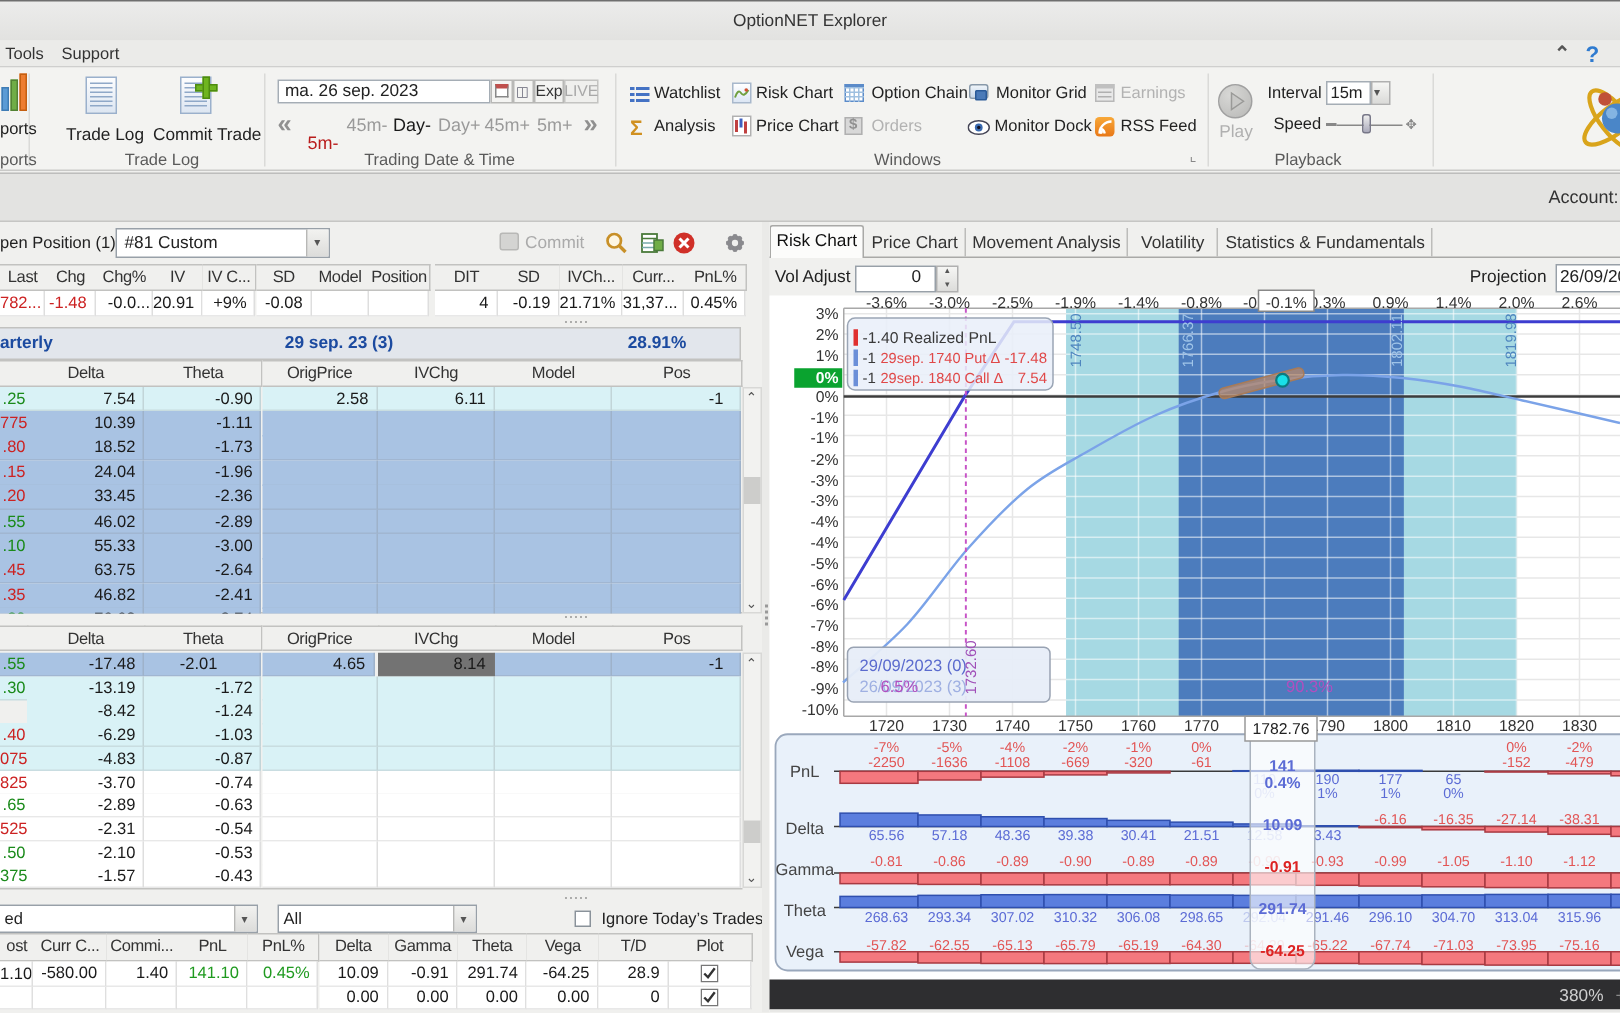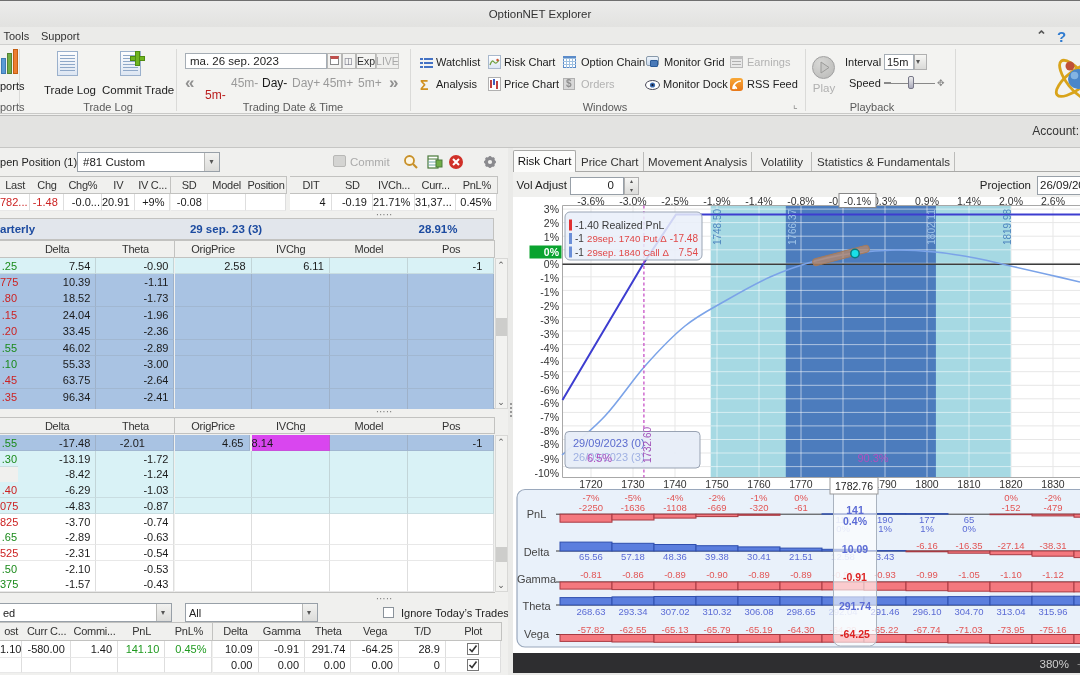--- a/index.html
+++ b/index.html
@@ -270,21 +270,21 @@
 <div class="cell" style="position:absolute;left:329.8px;top:98.4px;width:78.19999999999999px;height:16.9px;line-height:16.9px;background:#a9c3e3;border-right:1px solid rgba(128,128,128,0.25);border-bottom:1px solid rgba(128,128,128,0.18);font-size:11px;color:#1a1a1a;text-align:right;padding-right:5px;"></div>
 <div class="cell" style="position:absolute;left:408px;top:98.4px;width:86.39999999999998px;height:16.9px;line-height:16.9px;background:#a9c3e3;border-right:1px solid rgba(128,128,128,0.25);border-bottom:1px solid rgba(128,128,128,0.18);font-size:11px;color:#1a1a1a;text-align:right;padding-right:5px;"></div>
 <div class="cell" style="position:absolute;left:0;top:98.4px;width:18px;height:16.9px;line-height:16.9px;background:#a9c3e3;border-bottom:1px solid rgba(128,128,128,0.18);font-size:11px;color:#1a8a1a;text-align:right;padding-right:1px;">.10</div>
 <div class="cell" style="position:absolute;left:18px;top:114.80000000000001px;width:78.3px;height:16.9px;line-height:16.9px;background:#a9c3e3;border-right:1px solid rgba(128,128,128,0.25);border-bottom:1px solid rgba(128,128,128,0.18);font-size:11px;color:#1a1a1a;text-align:right;padding-right:5px;">63.75</div>
 <div class="cell" style="position:absolute;left:96.3px;top:114.80000000000001px;width:78.2px;height:16.9px;line-height:16.9px;background:#a9c3e3;border-right:1px solid rgba(128,128,128,0.25);border-bottom:1px solid rgba(128,128,128,0.18);font-size:11px;color:#1a1a1a;text-align:right;padding-right:5px;">-2.64</div>
 <div class="cell" style="position:absolute;left:174.5px;top:114.80000000000001px;width:77.1px;height:16.9px;line-height:16.9px;background:#a9c3e3;border-right:1px solid rgba(128,128,128,0.25);border-bottom:1px solid rgba(128,128,128,0.18);font-size:11px;color:#1a1a1a;text-align:right;padding-right:5px;"></div>
 <div class="cell" style="position:absolute;left:251.6px;top:114.80000000000001px;width:78.20000000000002px;height:16.9px;line-height:16.9px;background:#a9c3e3;border-right:1px solid rgba(128,128,128,0.25);border-bottom:1px solid rgba(128,128,128,0.18);font-size:11px;color:#1a1a1a;text-align:right;padding-right:5px;"></div>
 <div class="cell" style="position:absolute;left:329.8px;top:114.80000000000001px;width:78.19999999999999px;height:16.9px;line-height:16.9px;background:#a9c3e3;border-right:1px solid rgba(128,128,128,0.25);border-bottom:1px solid rgba(128,128,128,0.18);font-size:11px;color:#1a1a1a;text-align:right;padding-right:5px;"></div>
 <div class="cell" style="position:absolute;left:408px;top:114.80000000000001px;width:86.39999999999998px;height:16.9px;line-height:16.9px;background:#a9c3e3;border-right:1px solid rgba(128,128,128,0.25);border-bottom:1px solid rgba(128,128,128,0.18);font-size:11px;color:#1a1a1a;text-align:right;padding-right:5px;"></div>
 <div class="cell" style="position:absolute;left:0;top:114.80000000000001px;width:18px;height:16.9px;line-height:16.9px;background:#a9c3e3;border-bottom:1px solid rgba(128,128,128,0.18);font-size:11px;color:#cc2222;text-align:right;padding-right:1px;">.45</div>
-<div class="cell" style="position:absolute;left:18px;top:131.20000000000002px;width:78.3px;height:16.9px;line-height:16.9px;background:#a9c3e3;border-right:1px solid rgba(128,128,128,0.25);border-bottom:1px solid rgba(128,128,128,0.18);font-size:11px;color:#1a1a1a;text-align:right;padding-right:5px;">96.34</div>
+<div class="cell" style="position:absolute;left:18px;top:131.20000000000002px;width:78.3px;height:16.9px;line-height:16.9px;background:#a9c3e3;border-right:1px solid rgba(128,128,128,0.25);border-bottom:1px solid rgba(128,128,128,0.18);font-size:11px;color:#1a1a1a;text-align:right;padding-right:5px;">46.82</div>
 <div class="cell" style="position:absolute;left:96.3px;top:131.20000000000002px;width:78.2px;height:16.9px;line-height:16.9px;background:#a9c3e3;border-right:1px solid rgba(128,128,128,0.25);border-bottom:1px solid rgba(128,128,128,0.18);font-size:11px;color:#1a1a1a;text-align:right;padding-right:5px;">-2.41</div>
 <div class="cell" style="position:absolute;left:174.5px;top:131.20000000000002px;width:77.1px;height:16.9px;line-height:16.9px;background:#a9c3e3;border-right:1px solid rgba(128,128,128,0.25);border-bottom:1px solid rgba(128,128,128,0.18);font-size:11px;color:#1a1a1a;text-align:right;padding-right:5px;"></div>
 <div class="cell" style="position:absolute;left:251.6px;top:131.20000000000002px;width:78.20000000000002px;height:16.9px;line-height:16.9px;background:#a9c3e3;border-right:1px solid rgba(128,128,128,0.25);border-bottom:1px solid rgba(128,128,128,0.18);font-size:11px;color:#1a1a1a;text-align:right;padding-right:5px;"></div>
 <div class="cell" style="position:absolute;left:329.8px;top:131.20000000000002px;width:78.19999999999999px;height:16.9px;line-height:16.9px;background:#a9c3e3;border-right:1px solid rgba(128,128,128,0.25);border-bottom:1px solid rgba(128,128,128,0.18);font-size:11px;color:#1a1a1a;text-align:right;padding-right:5px;"></div>
 <div class="cell" style="position:absolute;left:408px;top:131.20000000000002px;width:86.39999999999998px;height:16.9px;line-height:16.9px;background:#a9c3e3;border-right:1px solid rgba(128,128,128,0.25);border-bottom:1px solid rgba(128,128,128,0.18);font-size:11px;color:#1a1a1a;text-align:right;padding-right:5px;"></div>
 <div class="cell" style="position:absolute;left:0;top:131.20000000000002px;width:18px;height:16.9px;line-height:16.9px;background:#a9c3e3;border-bottom:1px solid rgba(128,128,128,0.18);font-size:11px;color:#cc2222;text-align:right;padding-right:1px;">.35</div>
 <div class="cell" style="position:absolute;left:18px;top:147.60000000000002px;width:78.3px;height:16.9px;line-height:16.9px;background:#a9c3e3;border-right:1px solid rgba(128,128,128,0.25);border-bottom:1px solid rgba(128,128,128,0.18);font-size:11px;color:#1a1a1a;text-align:right;padding-right:5px;">76.62</div>
 <div class="cell" style="position:absolute;left:96.3px;top:147.60000000000002px;width:78.2px;height:16.9px;line-height:16.9px;background:#a9c3e3;border-right:1px solid rgba(128,128,128,0.25);border-bottom:1px solid rgba(128,128,128,0.18);font-size:11px;color:#1a1a1a;text-align:right;padding-right:5px;">-2.74</div>
 <div class="cell" style="position:absolute;left:174.5px;top:147.60000000000002px;width:77.1px;height:16.9px;line-height:16.9px;background:#a9c3e3;border-right:1px solid rgba(128,128,128,0.25);border-bottom:1px solid rgba(128,128,128,0.18);font-size:11px;color:#1a1a1a;text-align:right;padding-right:5px;"></div>
 <div class="cell" style="position:absolute;left:251.6px;top:147.60000000000002px;width:78.20000000000002px;height:16.9px;line-height:16.9px;background:#a9c3e3;border-right:1px solid rgba(128,128,128,0.25);border-bottom:1px solid rgba(128,128,128,0.18);font-size:11px;color:#1a1a1a;text-align:right;padding-right:5px;"></div>
@@ -301,21 +301,21 @@
 <div class="hd" style="position:absolute;left:18px;top:417px;width:79.3px;height:17px;line-height:16px;font-size:11px;">Delta</div>
 <div class="hd" style="position:absolute;left:96.3px;top:417px;width:79.2px;height:17px;line-height:16px;font-size:11px;">Theta</div>
 <div class="hd" style="position:absolute;left:174.5px;top:417px;width:78.1px;height:17px;line-height:16px;font-size:11px;">OrigPrice</div>
 <div class="hd" style="position:absolute;left:251.6px;top:417px;width:79.20000000000002px;height:17px;line-height:16px;font-size:11px;">IVChg</div>
 <div class="hd" style="position:absolute;left:329.8px;top:417px;width:79.19999999999999px;height:17px;line-height:16px;font-size:11px;">Model</div>
 <div class="hd" style="position:absolute;left:408px;top:417px;width:87.39999999999998px;height:17px;line-height:16px;font-size:11px;">Pos</div>
 <div style="position:absolute;left:0;top:435px;width:494.5px;height:157.5px;overflow:hidden;border-bottom:1px solid #c2c2c0;">
 <div class="cell" style="position:absolute;left:18px;top:0px;width:78.3px;height:16.2px;line-height:16.2px;background:#a9c3e3;border-right:1px solid rgba(128,128,128,0.25);border-bottom:1px solid rgba(128,128,128,0.18);font-size:11px;color:#1a1a1a;text-align:right;padding-right:5px;">-17.48</div>
 <div class="cell" style="position:absolute;left:96.3px;top:0px;width:78.2px;height:16.2px;line-height:16.2px;background:#a9c3e3;border-right:1px solid rgba(128,128,128,0.25);border-bottom:1px solid rgba(128,128,128,0.18);font-size:11px;color:#1a1a1a;text-align:center;padding-right:5px;">-2.01</div>
 <div class="cell" style="position:absolute;left:174.5px;top:0px;width:75px;height:16.2px;line-height:16.2px;background:#a9c3e3;border-right:1px solid rgba(128,128,128,0.25);border-bottom:1px solid rgba(128,128,128,0.18);font-size:11px;color:#1a1a1a;text-align:right;padding-right:5px;">4.65</div>
-<div class="cell" style="position:absolute;left:251.6px;top:0px;width:78.20000000000002px;height:16.2px;line-height:16.2px;background:#d946ef;border-right:1px solid rgba(128,128,128,0.25);border-bottom:1px solid rgba(128,128,128,0.18);font-size:11px;color:#1a1a1a;text-align:left;padding-right:5px;">8.14</div>
+<div class="cell" style="position:absolute;left:251.6px;top:0px;width:78.20000000000002px;height:16.2px;line-height:16.2px;background:#737373;border-right:1px solid rgba(128,128,128,0.25);border-bottom:1px solid rgba(128,128,128,0.18);font-size:11px;color:#1a1a1a;text-align:right;padding-right:5px;">8.14</div>
 <div class="cell" style="position:absolute;left:329.8px;top:0px;width:78.19999999999999px;height:16.2px;line-height:16.2px;background:#a9c3e3;border-right:1px solid rgba(128,128,128,0.25);border-bottom:1px solid rgba(128,128,128,0.18);font-size:11px;color:#1a1a1a;text-align:right;padding-right:5px;"></div>
 <div class="cell" style="position:absolute;left:408px;top:0px;width:86.39999999999998px;height:16.2px;line-height:16.2px;background:#a9c3e3;border-right:1px solid rgba(128,128,128,0.25);border-bottom:1px solid rgba(128,128,128,0.18);font-size:11px;color:#1a1a1a;text-align:right;padding-right:5px;">-1 </div>
 <div class="cell" style="position:absolute;left:0;top:0px;width:18px;height:16.2px;line-height:16.2px;background:#a9c3e3;border-bottom:1px solid rgba(128,128,128,0.18);font-size:11px;color:#1a8a1a;text-align:right;padding-right:1px;">.55</div>
 <div class="cell" style="position:absolute;left:18px;top:15.7px;width:78.3px;height:16.2px;line-height:16.2px;background:#d9f2f6;border-right:1px solid rgba(128,128,128,0.25);border-bottom:1px solid rgba(128,128,128,0.18);font-size:11px;color:#1a1a1a;text-align:right;padding-right:5px;">-13.19</div>
 <div class="cell" style="position:absolute;left:96.3px;top:15.7px;width:78.2px;height:16.2px;line-height:16.2px;background:#d9f2f6;border-right:1px solid rgba(128,128,128,0.25);border-bottom:1px solid rgba(128,128,128,0.18);font-size:11px;color:#1a1a1a;text-align:right;padding-right:5px;">-1.72</div>
 <div class="cell" style="position:absolute;left:174.5px;top:15.7px;width:77.1px;height:16.2px;line-height:16.2px;background:#d9f2f6;border-right:1px solid rgba(128,128,128,0.25);border-bottom:1px solid rgba(128,128,128,0.18);font-size:11px;color:#1a1a1a;text-align:right;padding-right:5px;"></div>
 <div class="cell" style="position:absolute;left:251.6px;top:15.7px;width:78.20000000000002px;height:16.2px;line-height:16.2px;background:#d9f2f6;border-right:1px solid rgba(128,128,128,0.25);border-bottom:1px solid rgba(128,128,128,0.18);font-size:11px;color:#1a1a1a;text-align:right;padding-right:5px;"></div>
 <div class="cell" style="position:absolute;left:329.8px;top:15.7px;width:78.19999999999999px;height:16.2px;line-height:16.2px;background:#d9f2f6;border-right:1px solid rgba(128,128,128,0.25);border-bottom:1px solid rgba(128,128,128,0.18);font-size:11px;color:#1a1a1a;text-align:right;padding-right:5px;"></div>
 <div class="cell" style="position:absolute;left:408px;top:15.7px;width:86.39999999999998px;height:16.2px;line-height:16.2px;background:#d9f2f6;border-right:1px solid rgba(128,128,128,0.25);border-bottom:1px solid rgba(128,128,128,0.18);font-size:11px;color:#1a1a1a;text-align:right;padding-right:5px;"></div>
 <div class="cell" style="position:absolute;left:0;top:15.7px;width:18px;height:16.2px;line-height:16.2px;background:#d9f2f6;border-bottom:1px solid rgba(128,128,128,0.18);font-size:11px;color:#1a8a1a;text-align:right;padding-right:1px;">.30</div>

